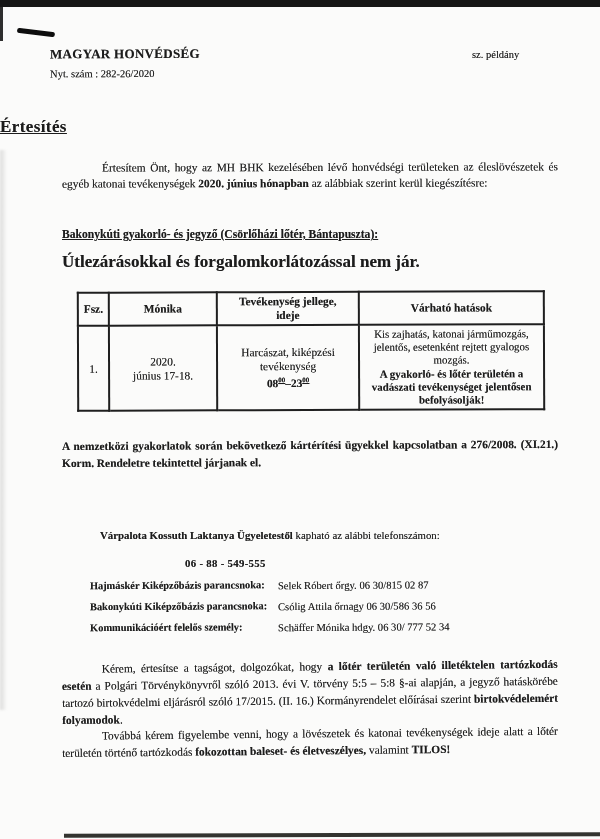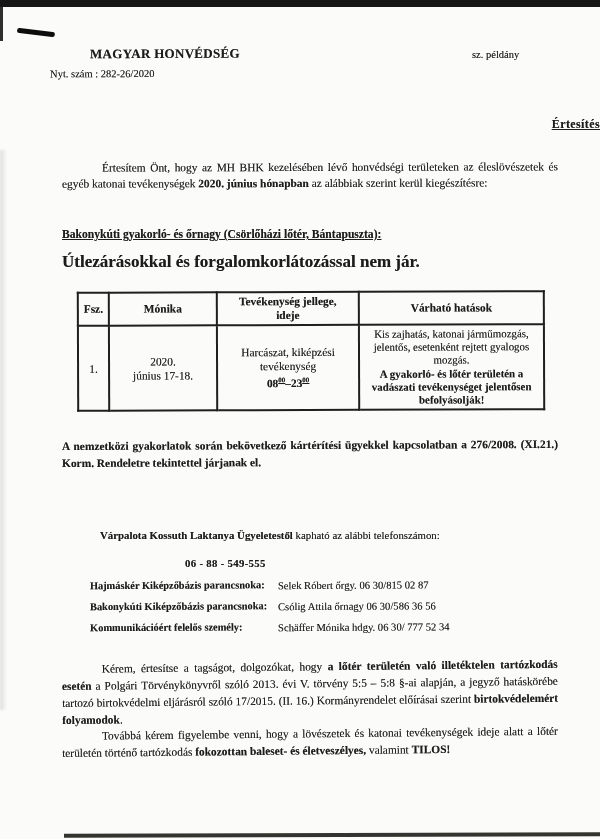--- a/index.html
+++ b/index.html
@@ -10,27 +10,27 @@
   .scan-topbar{position:absolute;top:0;left:0;width:100%;height:7px;background:#161616;}
   .scan-corner{position:absolute;top:7px;left:0;width:3px;height:34px;background:#2e2e2e;}
   .pen-mark{position:absolute;left:17px;top:30px;width:38px;height:4.5px;background:#0d0d0d;
             border-radius:3px;transform:rotate(7deg);}
   .scan-smudge{position:absolute;left:0;top:150px;width:7px;height:560px;
                background:linear-gradient(90deg,rgba(110,110,110,.22),rgba(110,110,110,0));filter:blur(1.2px);}
   .scan-bottombar{position:absolute;left:64px;right:0;bottom:2px;height:4px;background:#33332f;
                   transform:rotate(-.15deg);}
   
   .header-org{position:absolute;left:50px;top:46px;transform:rotate(-.2deg);}
-  .org1{font-weight:bold;font-size:13px;letter-spacing:.3px;text-align:center;width:230px;}
+  .org1{font-weight:bold;font-size:13px;letter-spacing:.3px;text-align:left;width:230px;}
   .org2{font-weight:bold;font-size:13px;letter-spacing:.2px;text-decoration:underline;
         margin-top:1px;white-space:nowrap;}
   .org3{font-size:10.5px;margin-top:6px;}
   .copy-label{position:absolute;left:472px;top:49px;font-size:10.5px;}
-  .doc-title{position:absolute;top:117px;left:0;width:100%;text-align:right;font-weight:bold;
-             font-size:12px;text-decoration:underline;letter-spacing:.4px;}
+  .doc-title{position:absolute;top:117px;left:0;width:100%;text-align:left;font-weight:bold;
+             font-size:17px;text-decoration:underline;letter-spacing:.4px;}
   
   .para{position:absolute;left:62px;width:496px;text-align:justify;font-size:11.4px;
         line-height:15.5px;margin:0;}
   .indent{text-indent:40px;}
   .intro{top:160px;transform:rotate(-.15deg);}
   .sec-heading{position:absolute;left:62px;top:228px;font-weight:bold;font-size:11.6px;
                text-decoration:underline;margin:0;}
   .traffic{position:absolute;left:62px;top:252px;font-weight:bold;font-size:17px;margin:0;}
   
   .range-table{position:absolute;left:77px;top:291px;width:466px;border-collapse:collapse;
@@ -74,21 +74,21 @@
   <div class="header-org">
     <div class="org1">MAGYAR HONVÉDSÉG</div>
     <div class="org3">Nyt. szám : 282-26/2020</div>
   </div>
   <div class="copy-label">sz. példány</div>
 
   <div class="doc-title">Értesítés</div>
 
   <p class="para indent intro"><span>Értesítem Önt, hogy az MH BHK kezelésében lévő honvédségi területeken az éleslövészetek és egyéb katonai tevékenységek </span><b>2020. június hónapban</b><span> az alábbiak szerint kerül kiegészítésre:</span></p>
 
-  <p class="sec-heading">Bakonykúti gyakorló- és őrnagy (Csörlőházi lőtér, Bántapuszta):</p>
+  <p class="sec-heading">Bakonykúti gyakorló- és jegyző (Csörlőházi lőtér, Bántapuszta):</p>
   <p class="traffic">Útlezárásokkal és forgalomkorlátozással nem jár.</p>
 
   <table class="range-table">
     <colgroup>
       <col style="width:31px">
         <col style="width:108px">
         <col style="width:142px">
         <col style="width:185px">
     </colgroup>
     <thead>

